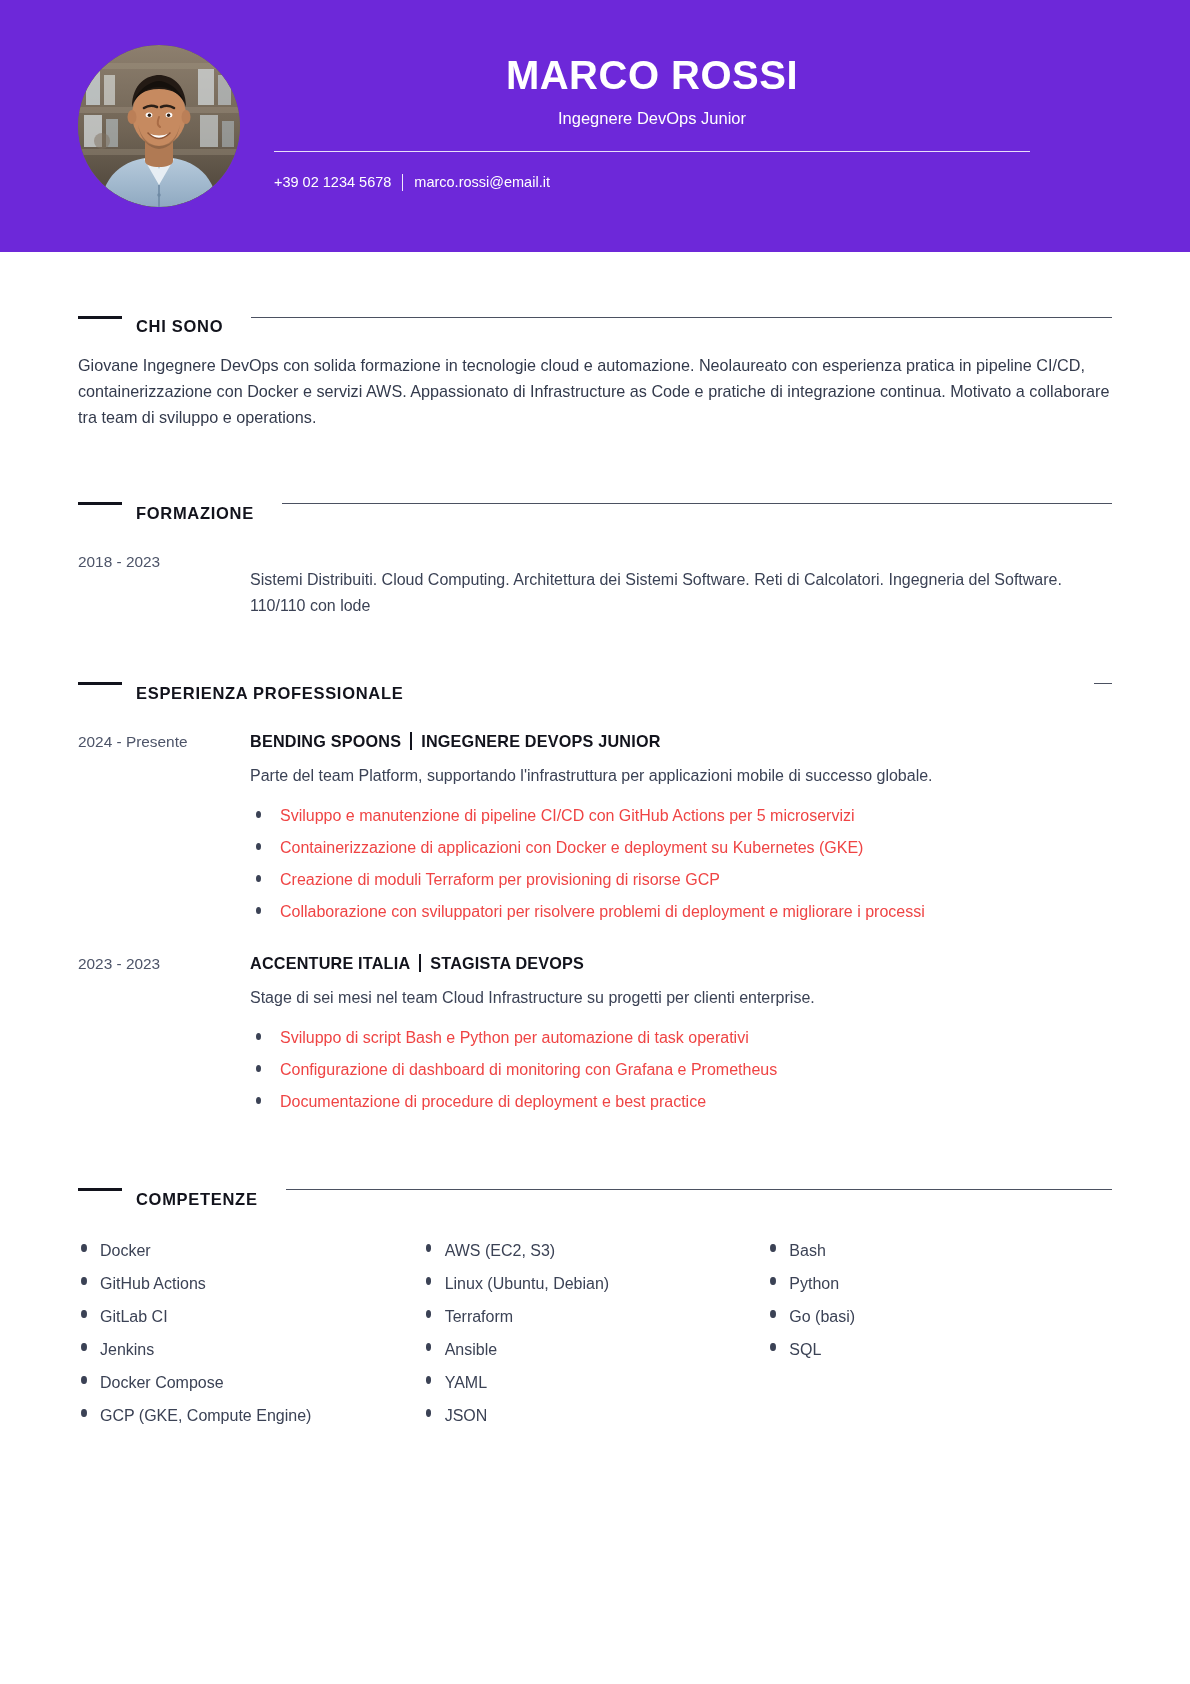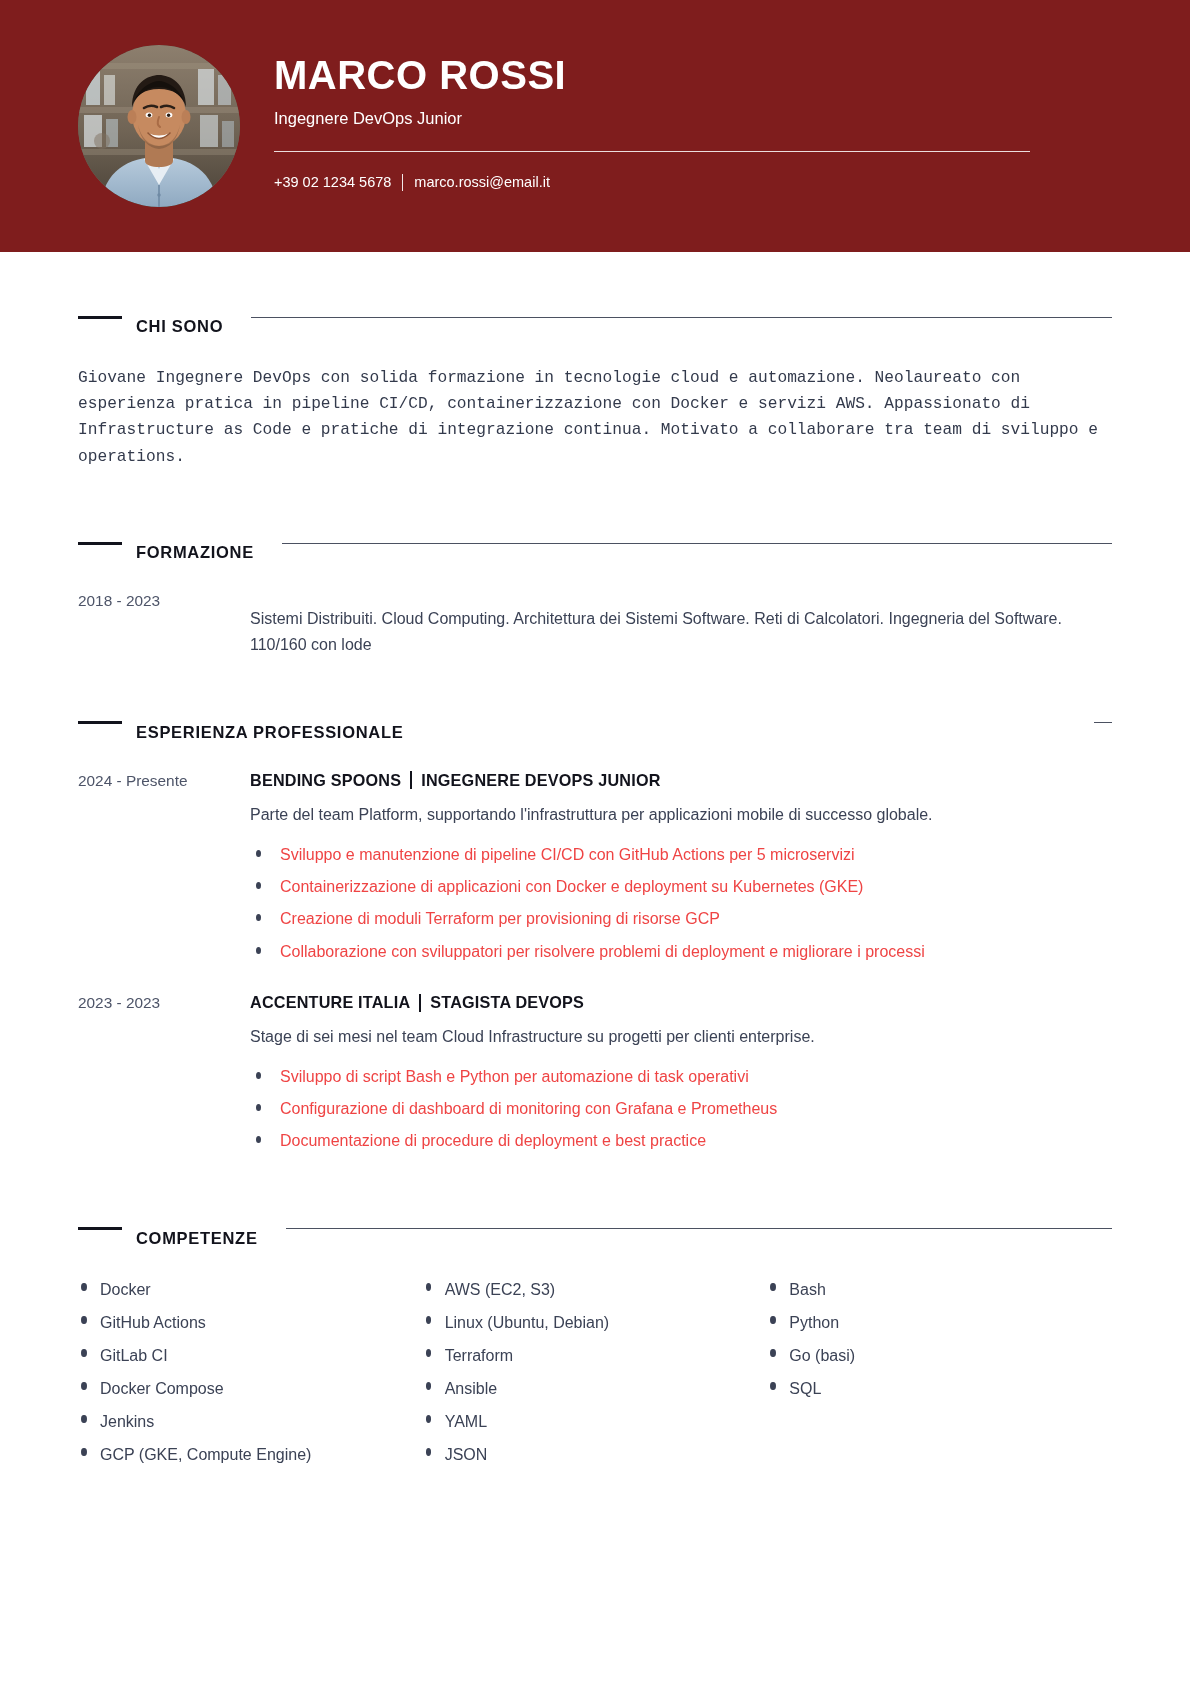--- a/index.html
+++ b/index.html
@@ -21,25 +21,26 @@
     height: 1684px;
     background: #ffffff;
     box-sizing: border-box;
     overflow: hidden;
   }
 
   
   .header {
     position: relative;
     height: 252px;
-    background: #7f1d1d;
+    background: #6d28d9;
     box-sizing: border-box;
     display: flex;
     align-items: center;
     padding-left: 78px;
+    text-align: center;
   }
 
   .avatar {
     width: 162px;
     height: 162px;
     border-radius: 50%;
     overflow: hidden;
     flex: 0 0 auto;
     position: relative;
     background: #6d6256;
@@ -131,22 +132,21 @@
   .section-line.short {
     flex: 0 0 auto;
     width: 18px;
     margin-left: auto;
   }
 
   .summary {
     font-size: 16.2px;
     line-height: 1.62;
     color: #333a4c;
-    margin-top: 29px;
-    font-family: Liberation Mono, monospace;
+    margin-top: 16px;
   }
 
   
   .entry {
     display: flex;
     margin-top: 28px;
   }
   .entry-date {
     width: 172px;
     flex: 0 0 172px;
@@ -338,21 +338,21 @@
     <div class="section">
       <div class="section-head">
         <span class="section-dash"></span>
         <span class="section-title">FORMAZIONE</span>
         <span class="section-line"></span>
       </div>
 
       <div class="entry">
         <div class="entry-date">2018 - 2023</div>
         <div class="entry-body">
-          <div class="entry-desc">Sistemi Distribuiti. Cloud Computing. Architettura dei Sistemi Software. Reti di Calcolatori. Ingegneria del Software. 110/160 con lode</div>
+          <div class="entry-desc">Sistemi Distribuiti. Cloud Computing. Architettura dei Sistemi Software. Reti di Calcolatori. Ingegneria del Software. 110/110 con lode</div>
         </div>
       </div>
     </div>
 
     <div class="spacer-lg"></div>
     <div class="section">
       <div class="section-head">
         <span class="section-dash"></span>
         <span class="section-title">ESPERIENZA PROFESSIONALE</span>
         <span class="section-line short"></span>
@@ -400,22 +400,22 @@
         <span class="section-dash"></span>
         <span class="section-title">COMPETENZE</span>
         <span class="section-line"></span>
       </div>
 
       <div class="skills-grid">
         <div class="skills-col">
           <div class="skill">Docker</div>
           <div class="skill">GitHub Actions</div>
           <div class="skill">GitLab CI</div>
+          <div class="skill">Jenkins</div>
           <div class="skill">Docker Compose</div>
-          <div class="skill">Jenkins</div>
           <div class="skill">GCP (GKE, Compute Engine)</div>
         </div>
         <div class="skills-col">
           <div class="skill">AWS (EC2, S3)</div>
           <div class="skill">Linux (Ubuntu, Debian)</div>
           <div class="skill">Terraform</div>
           <div class="skill">Ansible</div>
           <div class="skill">YAML</div>
           <div class="skill">JSON</div>
         </div>

